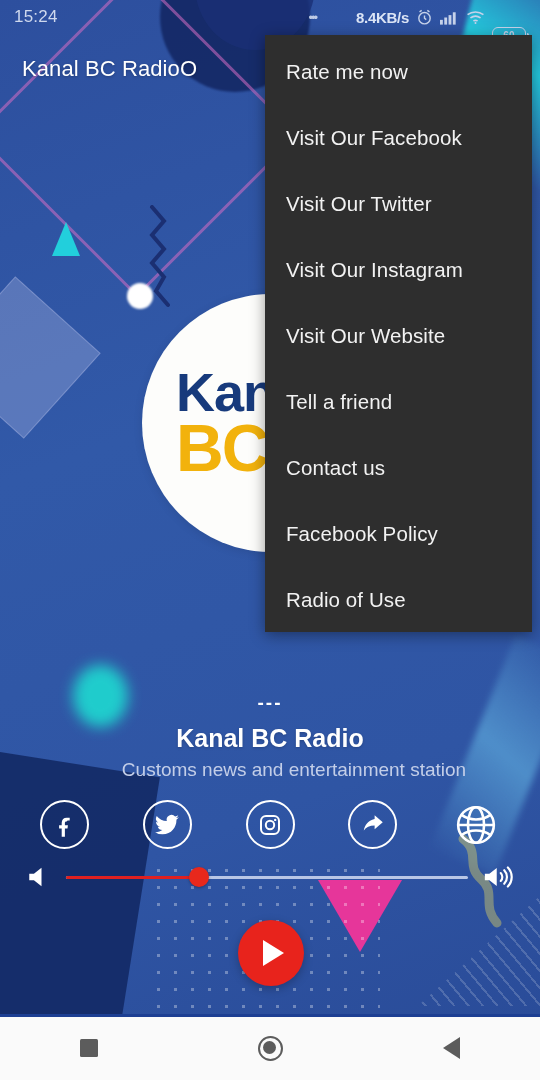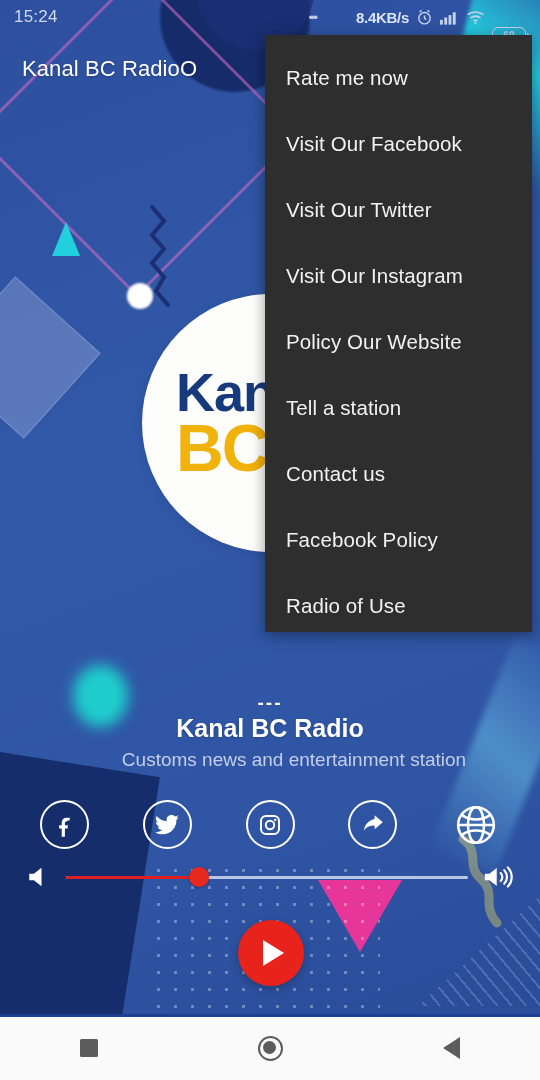--- a/index.html
+++ b/index.html
@@ -120,21 +120,21 @@
     box-shadow:0 2px 10px rgba(0,0,0,.10);
   }
   #logo-circle .l1 { font-size:54px; font-weight:800; color:#173a7c; line-height:.94; letter-spacing:-1px; }
   #logo-circle .l2 { font-size:66px; font-weight:800; color:#f2b20c; line-height:.94; letter-spacing:-2px; }
 
   
   #nowplaying {
     position:absolute; left:0; top:696px; width:540px; text-align:center; z-index:12;
   }
   #np-dashes { color:#ffffff; font-size:19px; font-weight:800; letter-spacing:2px; line-height:14px; }
-  #np-title { color:#ffffff; font-size:25px; font-weight:700; margin-top:4px; text-shadow:0 1px 3px rgba(0,0,0,.2); }
+  #np-title { color:#ffffff; font-size:25px; font-weight:700; margin-top:14px; text-shadow:0 1px 3px rgba(0,0,0,.2); }
   #np-sub { color:#c3cee8; font-size:19px; margin-top:6px; font-weight:400;padding-left:48px; }
 
   
   #social {
     position:absolute; left:0; top:800px; width:540px; z-index:12;
     display:flex; align-items:center; justify-content:space-between;
     padding:0 40px;
   }
   .soc {
     width:49px; height:49px; border-radius:50%;
@@ -168,21 +168,21 @@
     width:0; height:0; margin-left:5px;
     border-top:13px solid transparent; border-bottom:13px solid transparent;
     border-left:21px solid #ffffff;
   }
 
   
   #menu {
     position:absolute; left:265px; top:35px; width:267px; height:597px;
     background:#2e2e2e; z-index:50;
     box-shadow:0 3px 14px rgba(0,0,0,.40);
-    padding-top:10px;
+    padding-top:4px;
   }
   .menu-item {
     height:66px; display:flex; align-items:center; padding-left:21px;
     color:#f2f2f2; font-size:20.5px; font-weight:400; letter-spacing:.1px;
     cursor:default;
   }
 
   
   #navbar {
     position:absolute; left:0; top:1016px; width:540px; height:64px;
@@ -323,22 +323,22 @@
 
   <div id="playbtn">
     <div class="tri"></div>
   </div>
 
   <div id="menu">
     <div class="menu-item">Rate me now</div>
     <div class="menu-item">Visit Our Facebook</div>
     <div class="menu-item">Visit Our Twitter</div>
     <div class="menu-item">Visit Our Instagram</div>
-    <div class="menu-item">Policy Our Website</div>
-    <div class="menu-item">Tell a station</div>
+    <div class="menu-item">Visit Our Website</div>
+    <div class="menu-item">Tell a friend</div>
     <div class="menu-item">Contact us</div>
     <div class="menu-item">Facebook Policy</div>
     <div class="menu-item">Radio of Use</div>
   </div>
 
 </div>
 
 <div class="navbar-topline"></div>
 
 <div id="navbar">

